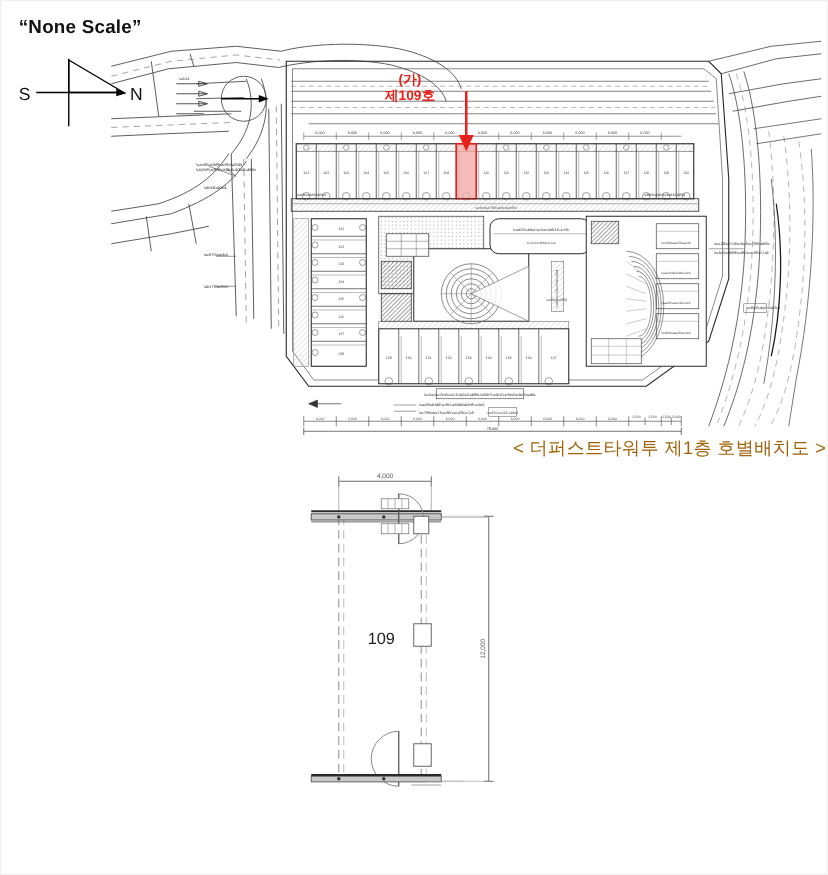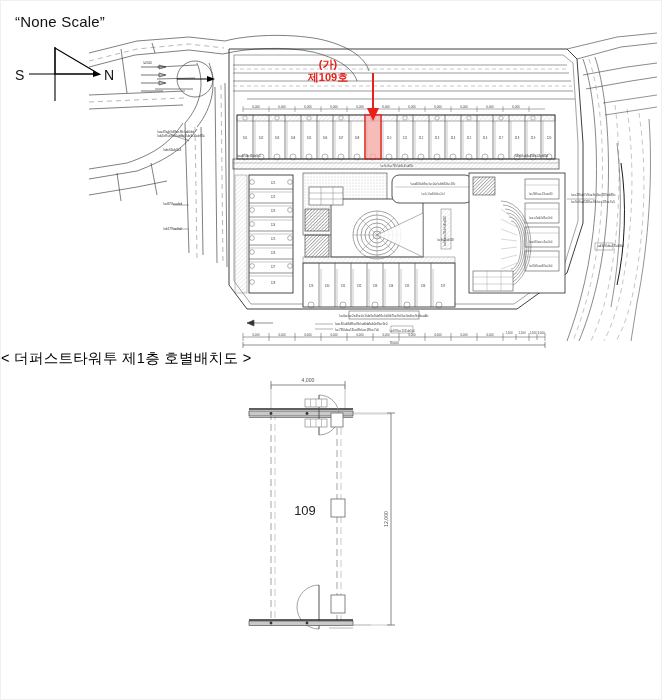--- a/index.html
+++ b/index.html
@@ -1,29 +1,29 @@
 <!DOCTYPE html>
 <html><head>
 <meta charset="utf-8">
 <style>
   html,body{margin:0;padding:0;background:#fff;}
   body{width:662px;height:700px;position:relative;overflow:hidden;
        font-family:"Liberation Sans","DejaVu Sans",sans-serif;color:#000;}
   #page{position:absolute;inset:0;background:#fff;border:1px solid #f0f0f0;box-sizing:border-box;}
 
   
-  .scale-note{position:absolute;left:14px;top:12px;font-size:15px;letter-spacing:.2px;color:#111;}
+  .scale-note{position:absolute;left:14px;top:12px;font-size:15px;letter-spacing:.2px;color:#111;font-weight:bold;}
   .compass{position:absolute;left:14px;top:42px;width:105px;height:62px;}
   .compass .lbl{position:absolute;font-size:14px;color:#111;}
   .compass .lbl.s{left:0px;top:24px;}
   .compass .lbl.n{left:89px;top:24px;}
 
   
-  .caption{position:absolute;width:100%;text-align:left;font-size:14.5px;
-           font-family:"Liberation Sans","DejaVu Sans",sans-serif;color:#000000;letter-spacing:.3px;}
+  .caption{position:absolute;width:100%;text-align:right;font-size:14.5px;
+           font-family:"Liberation Sans","DejaVu Sans",sans-serif;color:#a16207;letter-spacing:.3px;}
   #cap-site{top:348px;}
   #cap-unit{top:666px;}
 
   
   #site-plan{position:absolute;left:96px;top:22px;width:560px;height:318px;}
   #unit-plan{position:absolute;left:248px;top:372px;width:190px;height:285px;}
 
   svg{display:block;overflow:visible;}
   .k{font-family:"Liberation Sans","DejaVu Sans",sans-serif;}
 </style>

